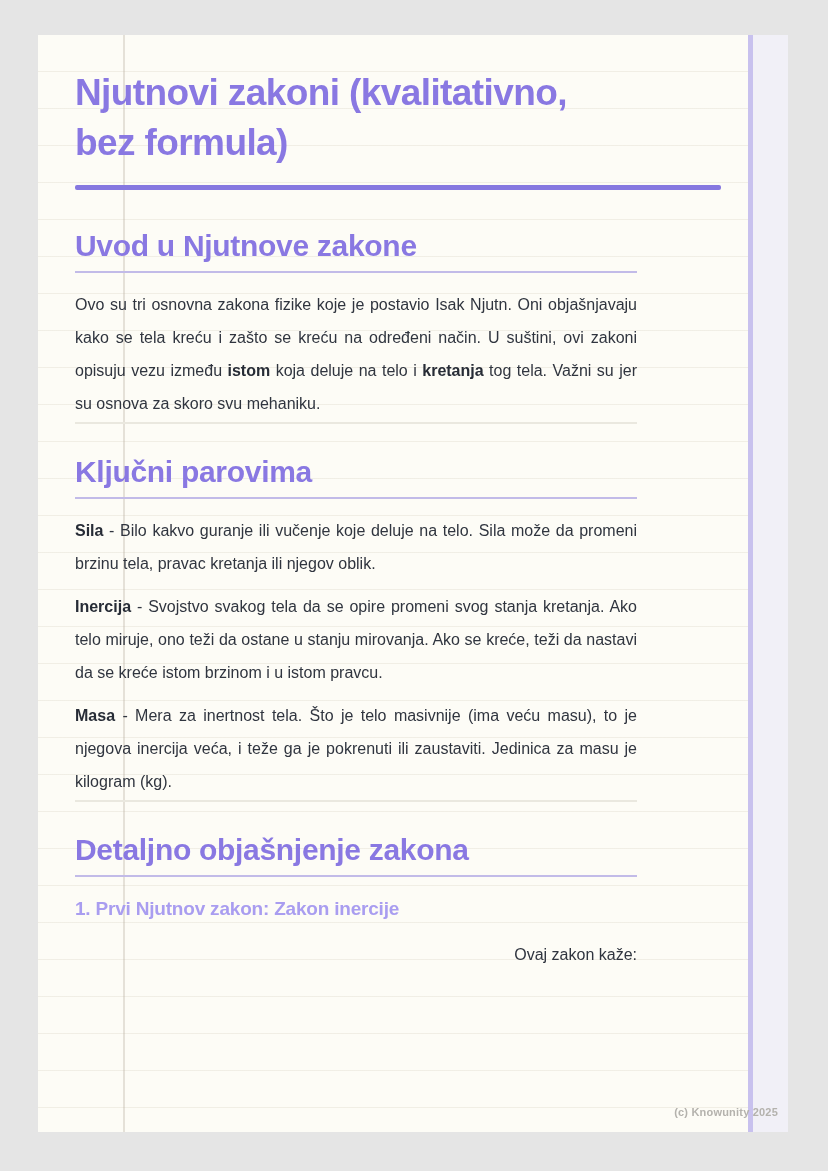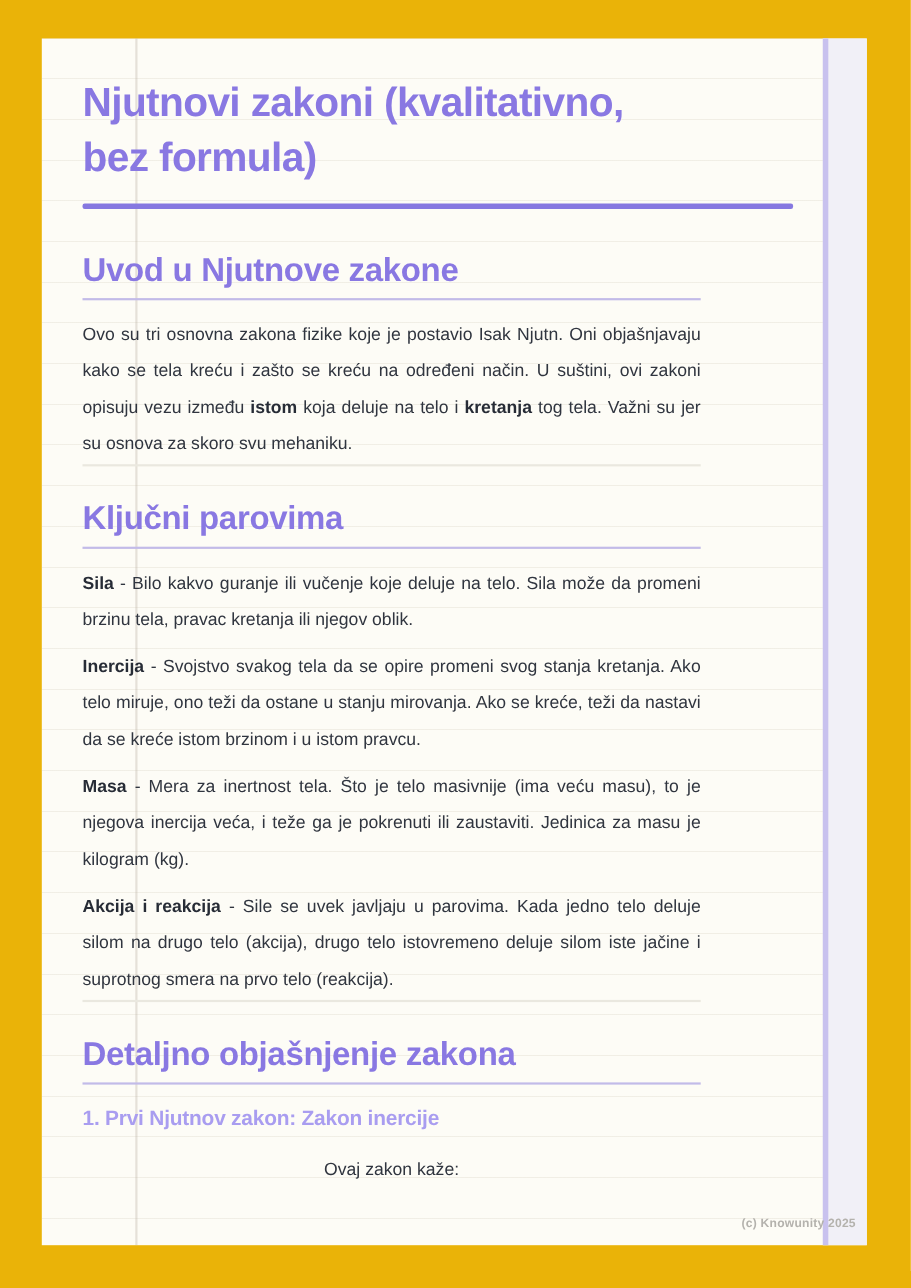--- a/index.html
+++ b/index.html
@@ -5,21 +5,21 @@
   html, body { margin: 0; padding: 0; }
   body {
     width: 828px; height: 1171px;
     background: #ffffff;
     font-family: "Liberation Sans", sans-serif;
     -webkit-font-smoothing: antialiased;
   }
   #screen {
     position: relative;
     width: 828px; height: 1171px;
-    background: #eab308;
+    background: #e5e5e5;
     overflow: hidden;
   }
   .card {
     position: absolute;
     left: 38px; top: 35px;
     width: 750px; height: 1097px;
     background-color: #fdfcf6;
     background-image: repeating-linear-gradient(
       to bottom,
       rgba(0,0,0,0) 0px, rgba(0,0,0,0) 36px,
@@ -88,21 +88,21 @@
     background: #eae8df;
   }
   h3 {
     margin: 18px 0 0;
     font-size: 19px;
     line-height: 28px;
     font-weight: 700;
     letter-spacing: -0.2px;
     color: #a99df0;
   }
-  h3 + p { margin-top: 15px; text-align: center; }
+  h3 + p { margin-top: 15px; text-align: right; }
   .footer {
     position: absolute;
     right: 10px; bottom: 14px;
     font-size: 11px;
     letter-spacing: 0.2px;
     color: #b4b2ad;
     z-index: 2;
     font-weight: bold;
   }
 </style>
@@ -128,21 +128,20 @@
       </section>
 
       <div class="section-hr"></div>
 
       <section>
         <h2>Ključni parovima</h2>
         <div class="h2-rule"></div>
         <p><b>Sila</b><span> - Bilo kakvo guranje ili vučenje koje deluje na telo. Sila može da promeni brzinu tela, pravac kretanja ili njegov oblik.</span></p>
         <p><b>Inercija</b><span> - Svojstvo svakog tela da se opire promeni svog stanja kretanja. Ako telo miruje, ono teži da ostane u stanju mirovanja. Ako se kreće, teži da nastavi da se kreće istom brzinom i u istom pravcu.</span></p>
         <p><b>Masa</b><span> - Mera za inertnost tela. Što je telo masivnije (ima veću masu), to je njegova inercija veća, i teže ga je pokrenuti ili zaustaviti. Jedinica za masu je kilogram (kg).</span></p>
-        <p><b>Akcija i reakcija</b><span> - Sile se uvek javljaju u parovima. Kada jedno telo deluje silom na drugo telo (akcija), drugo telo istovremeno deluje silom iste jačine i suprotnog smera na prvo telo (reakcija).</span></p>
       </section>
 
       <div class="section-hr"></div>
 
       <section>
         <h2>Detaljno objašnjenje zakona</h2>
         <div class="h2-rule"></div>
         <h3>1. Prvi Njutnov zakon: Zakon inercije</h3>
         <p>Ovaj zakon kaže:</p>
       </section>

